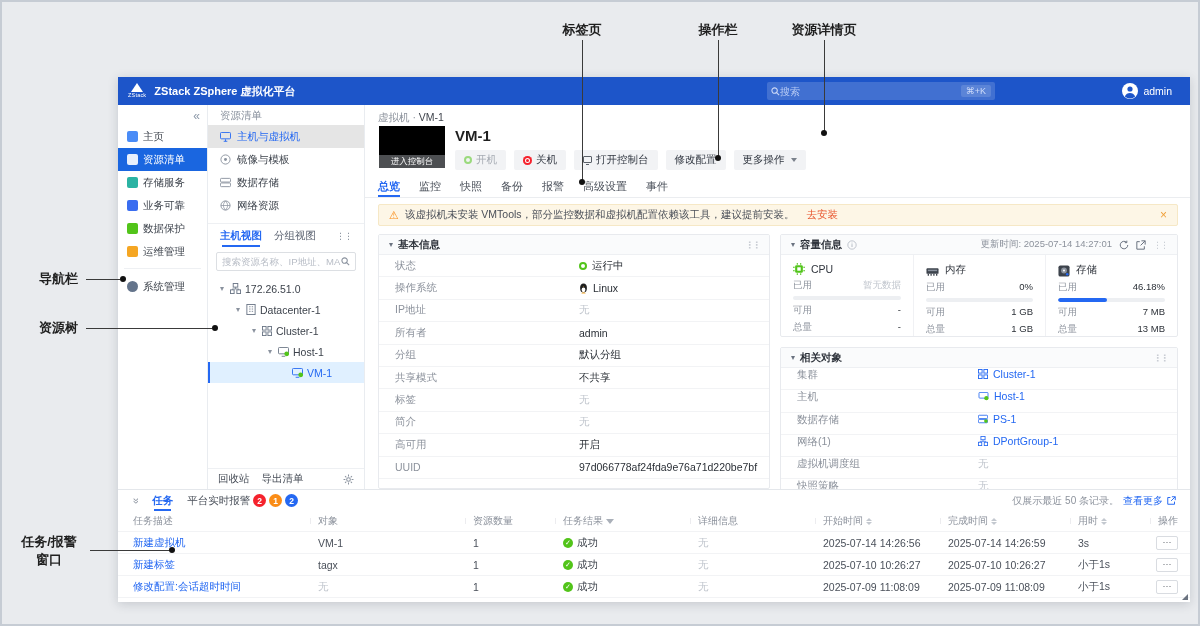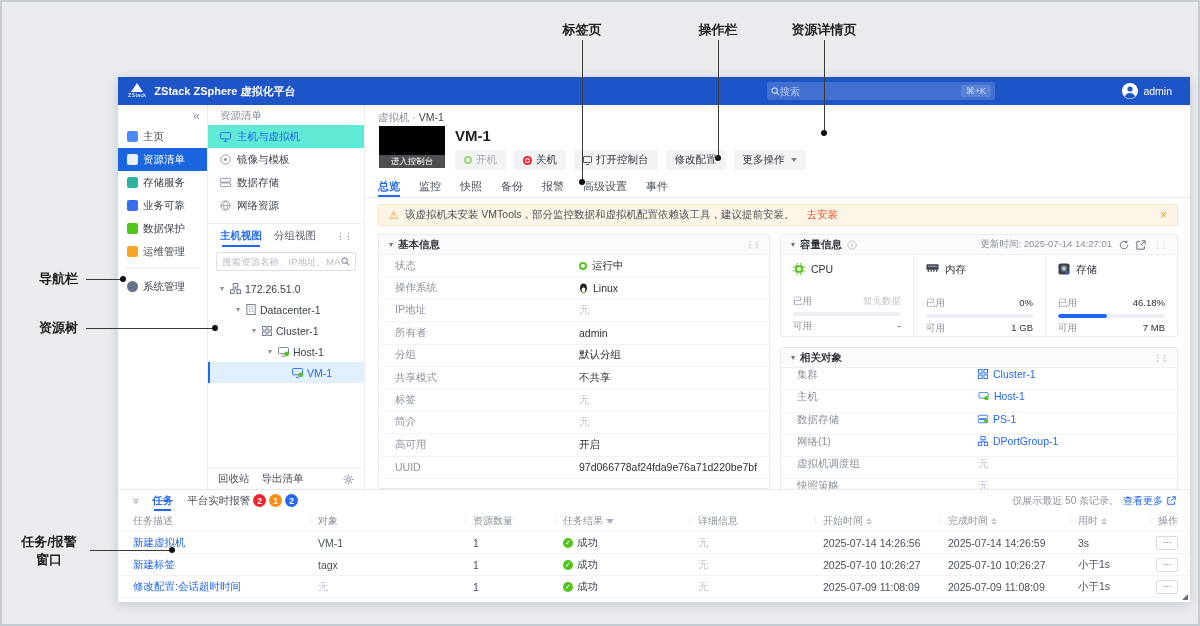--- a/index.html
+++ b/index.html
@@ -37,21 +37,21 @@
   .nav-item{height:23px;display:flex;align-items:center;padding-left:9px;gap:5px;color:#3d434c;font-size:10.5px;cursor:pointer;white-space:nowrap;}
   .nav-item.active{background:#1a66e0;color:#fff;}
   .nav-item.sep{margin-top:12px;position:relative;}
   .nav-item.sep::before{content:"";position:absolute;top:-7px;left:6px;right:6px;height:1px;background:#eef0f3;}
   .nico{width:11px;height:11px;border-radius:2px;flex:0 0 11px;}
 
   .panel{width:157px;border-right:1px solid #e9ecf0;display:flex;flex-direction:column;overflow:hidden;}
   .panel-title{height:20px;line-height:20px;padding-left:12px;color:#8a929e;font-size:10.5px;flex:0 0 auto;}
   .pitem{height:23px;display:flex;align-items:center;gap:6px;padding-left:12px;font-size:10.5px;color:#3d434c;cursor:pointer;}
   .pitem svg{color:#8a929e;}
-  .pitem.active{background:#5eead4;color:#2468f2;}
+  .pitem.active{background:#e5e5e5;color:#2468f2;}
   .pitem.active svg{color:#2468f2;}
   .view-tabs{height:24px;display:flex;align-items:center;gap:12px;padding:0 12px;border-top:1px solid #eef0f3;margin-top:6px;flex:0 0 auto;}
   .vtab{font-size:10.5px;color:#5a6270;cursor:pointer;position:relative;height:100%;display:flex;align-items:center;}
   .vtab.active{color:#2468f2;font-weight:700;}
   .vtab.active::after{content:"";position:absolute;left:2px;right:2px;bottom:0;height:2px;background:#2468f2;}
   .vt-handle{margin-left:auto;color:#8a929e;font-size:9px;letter-spacing:-1px;cursor:pointer;}
   .tree-search{margin:5px 8px;height:19px;border:1px solid #dcdfe3;border-radius:2px;display:flex;align-items:center;padding:0 5px;flex:0 0 auto;}
   .tree-search input{flex:1;border:0;outline:0;font-size:9.5px;color:#555;min-width:0;}
   .tree-search input::placeholder{color:#b8bdc6;}
   .tree{flex:1;overflow:hidden;padding-top:2px;}
@@ -96,21 +96,21 @@
   .irow{height:22.4px;display:flex;align-items:center;border-bottom:1px solid #f2f3f5;font-size:10.5px;}
   .irow .il{width:200px;padding-left:16px;color:#8c929c;}
   .irow .iv{color:#2b3037;display:flex;align-items:center;gap:5px;}
   .iv.muted,.muted{color:#bfc4cc;}
   .st-ring{width:8px;height:8px;border-radius:50%;border:2px solid #52c41a;display:inline-block;}
   .rightcol{flex:1;display:flex;flex-direction:column;gap:10px;overflow:hidden;}
   .capcard .cap-meta{margin-left:auto;display:flex;align-items:center;gap:7px;font-weight:400;color:#8c929c;font-size:9.5px;}
   .cap-body{display:grid;grid-template-columns:1fr 1fr 1fr;height:82px;}
   .cap-col{padding:8px 12px 0 12px;}
   .cap-col + .cap-col{border-left:1px solid #f0f1f4;}
-  .cap-head{display:flex;align-items:flex-start;gap:6px;font-size:10.5px;color:#30353d;margin-bottom:20px;}
+  .cap-head{display:flex;align-items:flex-end;gap:6px;font-size:10.5px;color:#30353d;margin-bottom:4px;}
   .cap-line{display:flex;justify-content:space-between;font-size:9.5px;color:#8c929c;margin-top:4px;}
   .cap-line .cv{color:#2b3037;}
   .cap-line .cv.muted{color:#bfc4cc;}
   .bar{height:4px;background:#edeff2;border-radius:2px;margin-top:4px;overflow:hidden;}
   .bar i{display:block;height:100%;background:#2468f2;border-radius:2px;}
   .relrow{height:22.3px;display:flex;align-items:flex-start;border-bottom:1px solid #f2f3f5;font-size:10.5px;}
   .relrow .rl{width:197px;padding-left:16px;color:#8c929c;}
   .relrow .rv{display:flex;align-items:center;gap:5px;color:#2468f2;cursor:pointer;}
   .relrow .rv.muted{color:#bfc4cc;cursor:default;}
 

